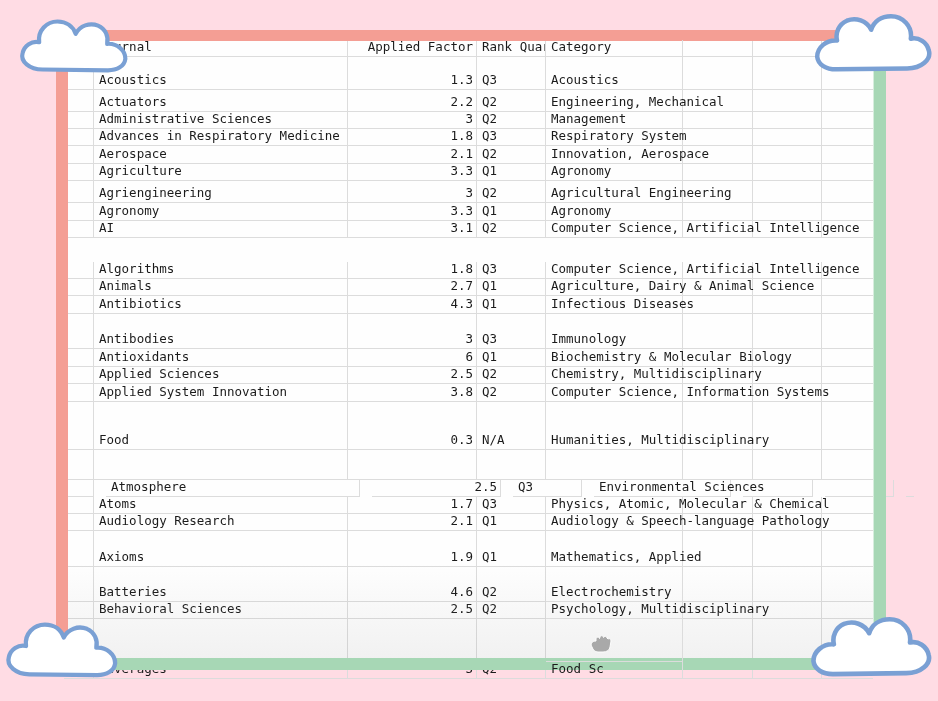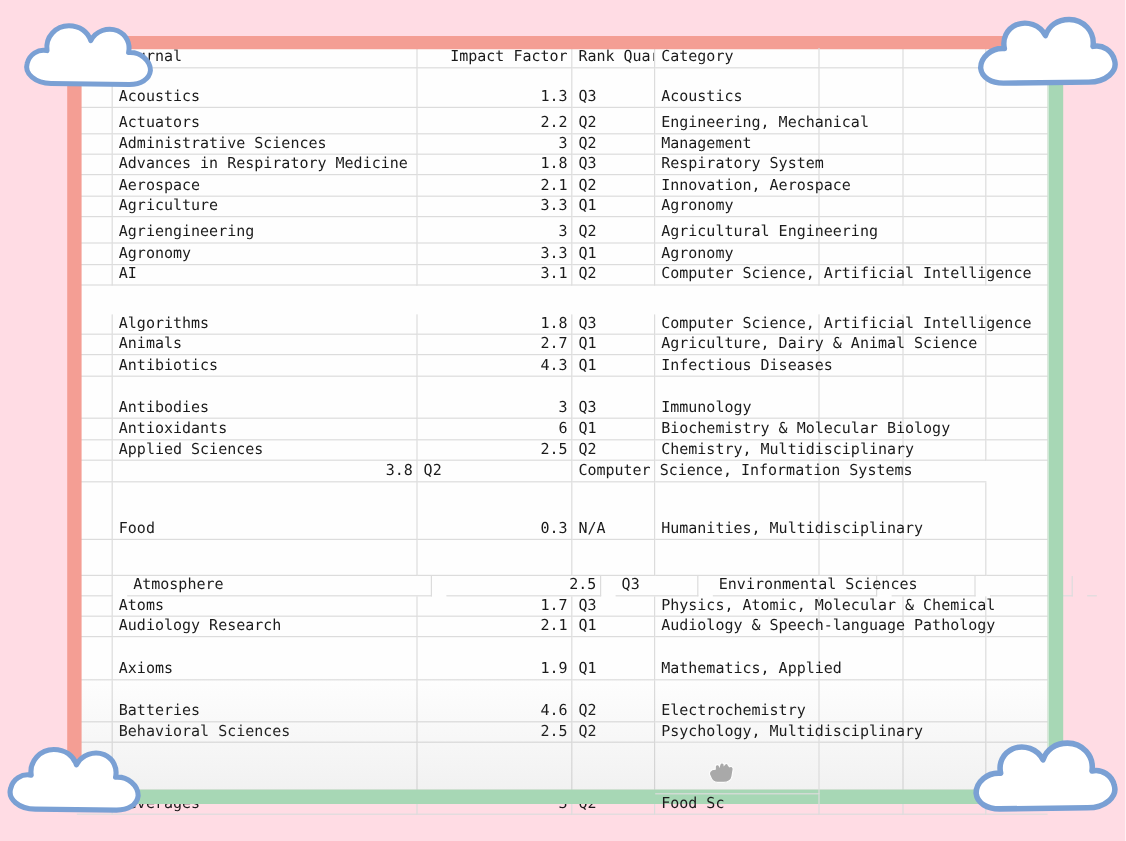--- a/index.html
+++ b/index.html
@@ -41,21 +41,21 @@
 </style>
 </head>
 <body>
 
 <div class="stage">
 
   <div class="sheet">
       <div class="row" style="height: 17px;">
         <div class="cell"></div>
         <div class="cell">Journal</div>
-        <div class="cell num">Impact Factor</div>
+        <div class="cell num">Applied Factor</div>
         <div class="cell clip">Rank Quar</div>
         <div class="cell cat">Category</div>
         <div class="cell"></div>
         <div class="cell"></div>
         <div class="cell"></div>
       </div>
       <div class="row" style="height: 33px;">
         <div class="cell"></div>
         <div class="cell">Acoustics</div>
         <div class="cell num">1.3</div>
@@ -200,20 +200,21 @@
         <div class="cell">Applied Sciences</div>
         <div class="cell num">2.5</div>
         <div class="cell clip">Q2</div>
         <div class="cell cat">Chemistry, Multidisciplinary</div>
         <div class="cell"></div>
         <div class="cell"></div>
         <div class="cell"></div>
       </div>
       <div class="row" style="height: 18px;">
         <div class="cell"></div>
+        <div class="cell">Applied System Innovation</div>
         <div class="cell num">3.8</div>
         <div class="cell clip">Q2</div>
         <div class="cell cat">Computer Science, Information Systems</div>
         <div class="cell"></div>
         <div class="cell"></div>
         <div class="cell"></div>
       </div>
       <div class="row" style="height: 48px;">
         <div class="cell"></div>
         <div class="cell">Food</div>

